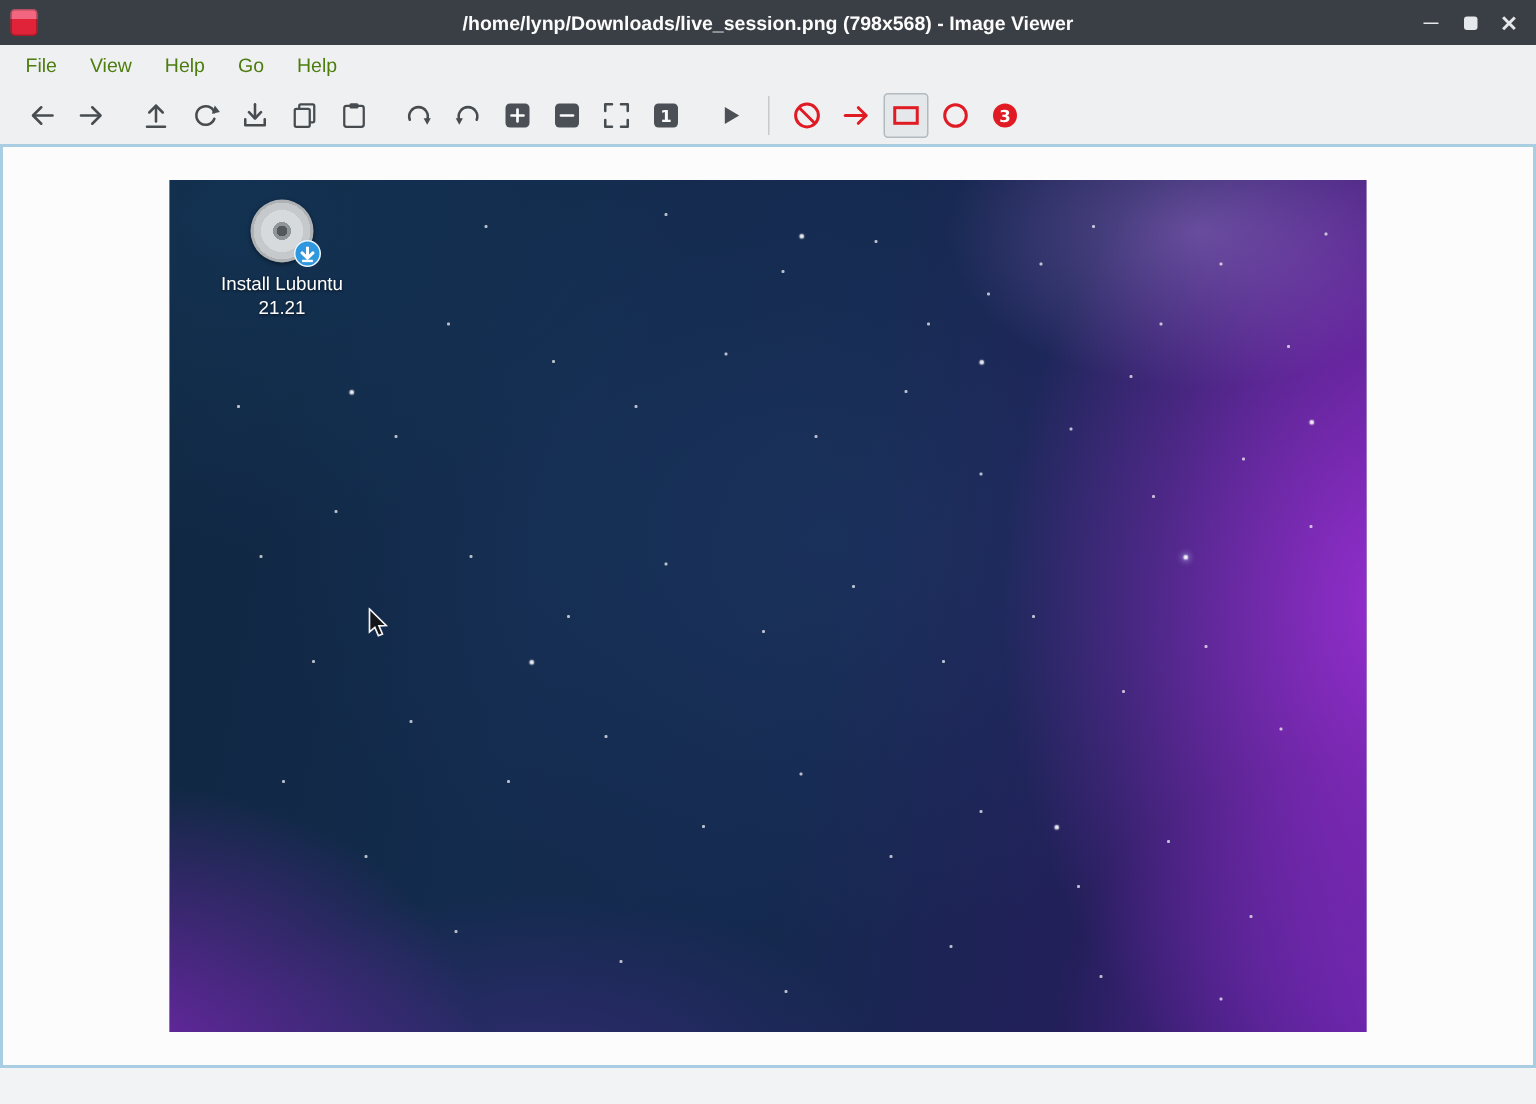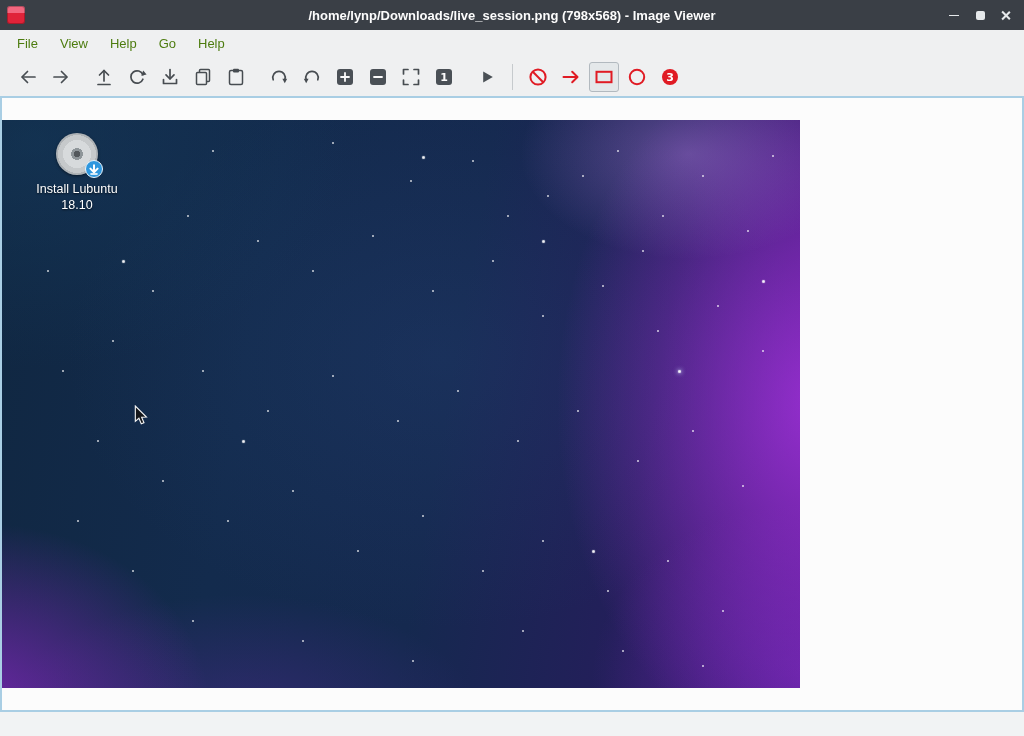--- a/index.html
+++ b/index.html
@@ -29,21 +29,21 @@
   .toolbar { height:39px; background:var(--chrome,#eff0f1); display:flex; align-items:center; padding-left:13px; flex:0 0 auto; }
   .tbtn { width:30px; height:30px; margin-right:3px; border:1px solid transparent; background:transparent; border-radius:3px;
     display:flex; align-items:center; justify-content:center; padding:0; cursor:default; }
   .tbtn svg { display:block; }
   .tbtn.selected { background:#e4e8ea; border:1px solid #b2b9bf; }
   .tgap { width:10px; flex:0 0 auto; }
   .tsep { width:1px; height:26px; background:#c6cacd; margin:0 10px 0 7px; flex:0 0 auto; }
 
   
   .viewport { flex:1 1 auto; border:2px solid var(--viewport-border,#a9cee4); background:var(--viewport-bg,#fcfcfc);
-    display:flex; align-items:center; justify-content:flex-start; position:relative; overflow:hidden; }
+    display:flex; align-items:center; justify-content:center; position:relative; overflow:hidden; }
 
   .wallpaper { width:798px; height:568px; position:relative; overflow:hidden;
     background:
       radial-gradient(ellipse 240px 150px at 86% 6%, rgba(185,140,235,0.40), transparent 70%),
       radial-gradient(ellipse 360px 500px at 102% 50%, rgba(172,52,230,0.78), transparent 72%),
       radial-gradient(ellipse 300px 240px at 101% 98%, rgba(118,44,190,0.55), transparent 72%),
       radial-gradient(ellipse 330px 260px at -3% 103%, rgba(150,38,210,0.68), transparent 70%),
       radial-gradient(ellipse 320px 170px at 30% 106%, rgba(95,42,165,0.38), transparent 75%),
       radial-gradient(ellipse 420px 300px at 4% 4%, rgba(22,62,98,0.45), transparent 75%),
       radial-gradient(ellipse 500px 360px at 55% 42%, rgba(46,80,140,0.20), transparent 75%),
@@ -234,21 +234,21 @@
           <div class="dl-badge">
             <svg width="10" height="11" viewBox="0 0 10 11">
               <path d="M5 0.5 V7" stroke="#fff" stroke-width="2" fill="none"></path>
               <path d="M1.4 4.6 L5 8.2 L8.6 4.6" stroke="#fff" stroke-width="2" fill="none" stroke-linejoin="round" stroke-linecap="round"></path>
               <path d="M1.4 10 H8.6" stroke="#fff" stroke-width="1.6"></path>
             </svg>
           </div>
         </div>
         <div class="icon-label">
           <div>Install Lubuntu</div>
-          <div>18.10</div>
+          <div>21.21</div>
         </div>
       </div>
 
       <svg class="cursor" width="15" height="21" viewBox="0 0 12 17">
         <path d="M1 0.8 L1 13.2 L3.9 10.7 L5.8 15.2 L8 14.3 L6.1 9.9 L10 9.7 Z" fill="#14161a" stroke="#f4f4f4" stroke-width="0.9"></path>
       </svg>
     </div>
   </div>
 
   <div class="statusbar"></div>

